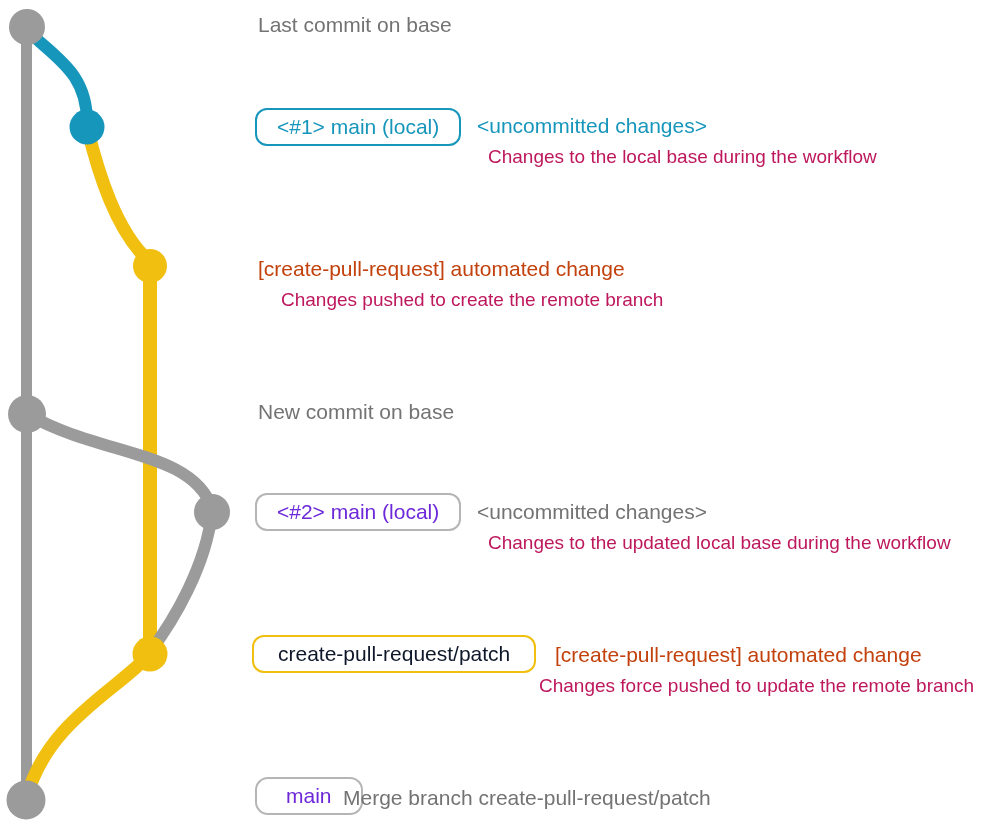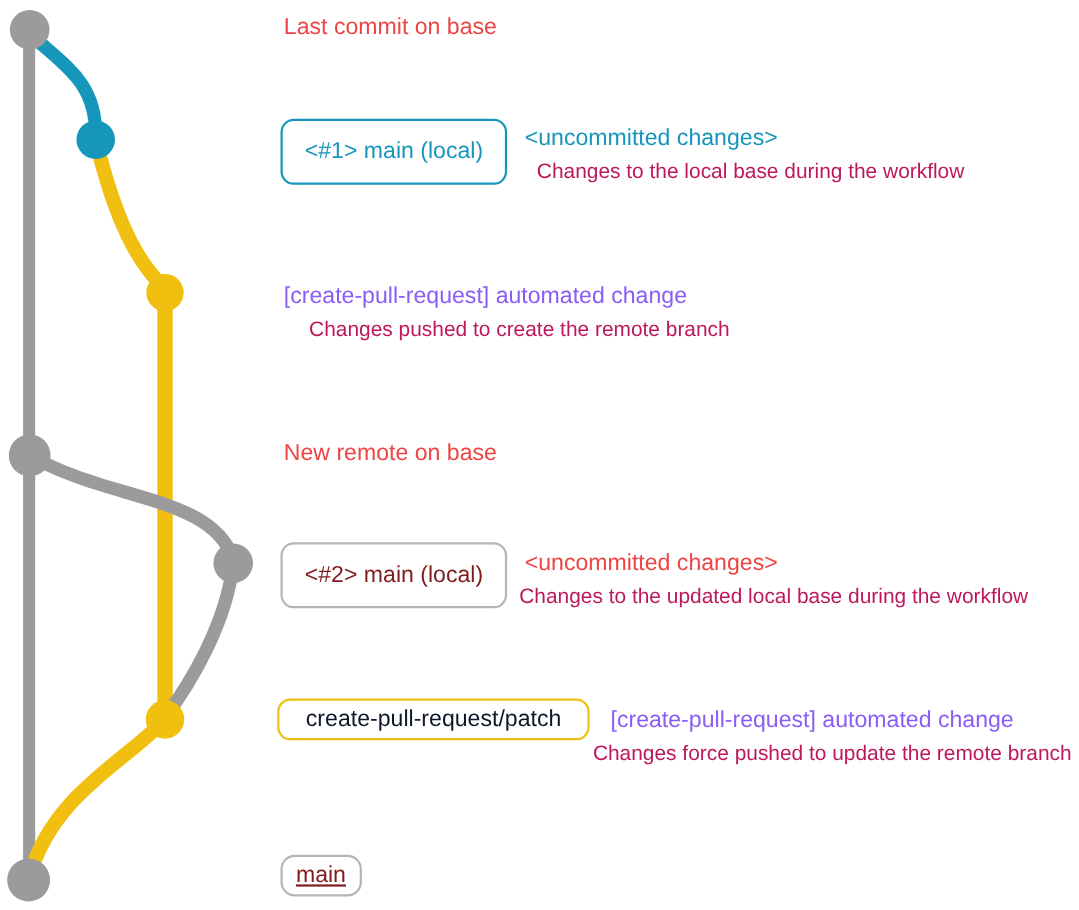--- a/index.html
+++ b/index.html
@@ -13,44 +13,44 @@
   }
   #graph-svg { position: absolute; left: 0; top: 0; }
 
   .abs { position: absolute; white-space: nowrap; }
 
   .h {
     font-family: "Liberation Sans", sans-serif;
     font-size: 21px;
     line-height: 24px;
   }
-  .h-gray   { color: #ef4444; }
+  .h-gray   { color: #737373; }
   .h-blue   { color: #1796bb; }
-  .h-yellow { color: #8b5cf6; }
+  .h-yellow { color: #c2410c; }
 
   .desc {
     font-family: Liberation Sans, sans-serif;
     font-size: 19px;
     line-height: 22px;
     color: #be185d;
   }
 
   .badge {
     display: inline-block;
     font-family: "Liberation Sans", sans-serif;
     font-size: 21px;
     line-height: 24px;
     border-radius: 12px;
-    padding: 16px 20px;
+    padding: 5px 20px;
     background: #ffffff;
   }
   .badge-blue   { color: #1796bb; border: 2px solid #1796bb; }
-  .badge-gray   { color: #7f1d1d; border: 2px solid #b5b5b5; }
+  .badge-gray   { color: #6d28d9; border: 2px solid #b5b5b5; }
   .badge-yellow { color: #0f172a; border: 2px solid #f0bf0f; padding: 5px 24px; }
-  .badge-main   { padding: 5px 12px; border-radius: 13px; text-decoration: underline; }
+  .badge-main   { padding: 5px 29px; border-radius: 13px; }
 </style>
 </head>
 <body>
 
 <div id="stage">
 
   <svg id="graph-svg" width="981" height="827" viewBox="0 0 981 827">
 
     <path d="M 26.5 27 L 26.5 800" fill="none" stroke="#9b9b9b" stroke-width="11"></path>
 
@@ -77,25 +77,26 @@
 
   <div class="abs h h-gray" style="left:258px; top:13px;">Last commit on base</div>
 
   <span class="abs badge badge-blue" style="left:255px; top:108px;">&lt;#1&gt; main (local)</span>
   <div class="abs h h-blue" style="left:477px; top:114px;">&lt;uncommitted changes&gt;</div>
   <div class="abs desc" style="left:488px; top:146px;">Changes to the local base during the workflow</div>
 
   <div class="abs h h-yellow" style="left:258px; top:257px;">[create-pull-request] automated change</div>
   <div class="abs desc" style="left:281px; top:289px;">Changes pushed to create the remote branch</div>
 
-  <div class="abs h h-gray" style="left:258px; top:400px;">New remote on base</div>
+  <div class="abs h h-gray" style="left:258px; top:400px;">New commit on base</div>
 
   <span class="abs badge badge-gray" style="left:255px; top:493px;">&lt;#2&gt; main (local)</span>
   <div class="abs h h-gray" style="left:477px; top:500px;">&lt;uncommitted changes&gt;</div>
-  <div class="abs desc" style="left:472px; top:532px;">Changes to the updated local base during the workflow</div>
+  <div class="abs desc" style="left:488px; top:532px;">Changes to the updated local base during the workflow</div>
 
   <span class="abs badge badge-yellow" style="left:252px; top:635px;">create-pull-request/patch</span>
   <div class="abs h h-yellow" style="left:555px; top:643px;">[create-pull-request] automated change</div>
   <div class="abs desc" style="left:539px; top:675px;">Changes force pushed to update the remote branch</div>
 
   <span class="abs badge badge-gray badge-main" style="left:255px; top:777px;">main</span>
+  <div class="abs h h-gray" style="left:343px; top:786px;">Merge branch create-pull-request/patch</div>
 
 </div>
 
 </body></html>

